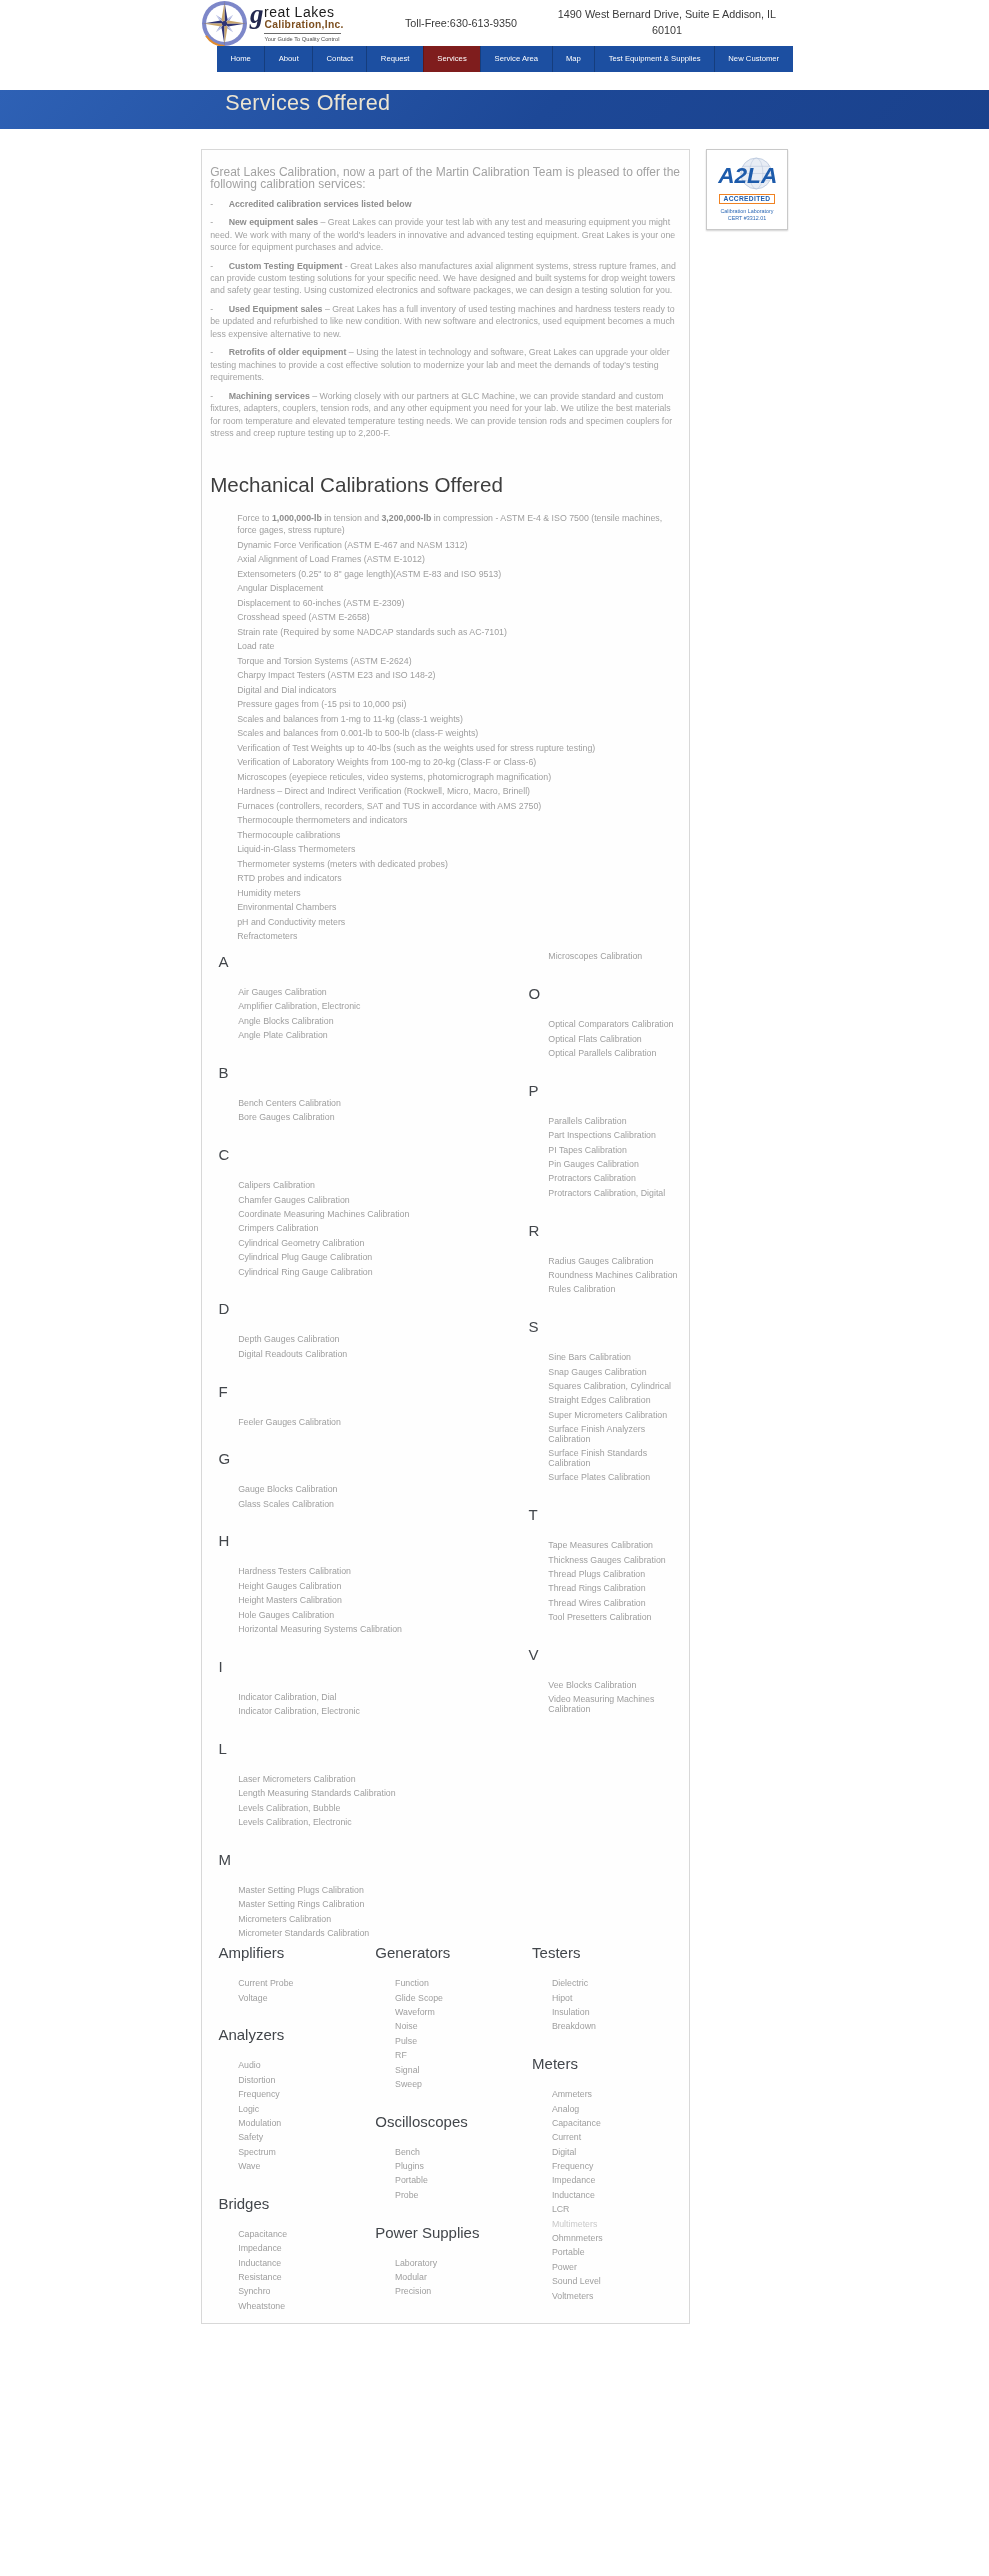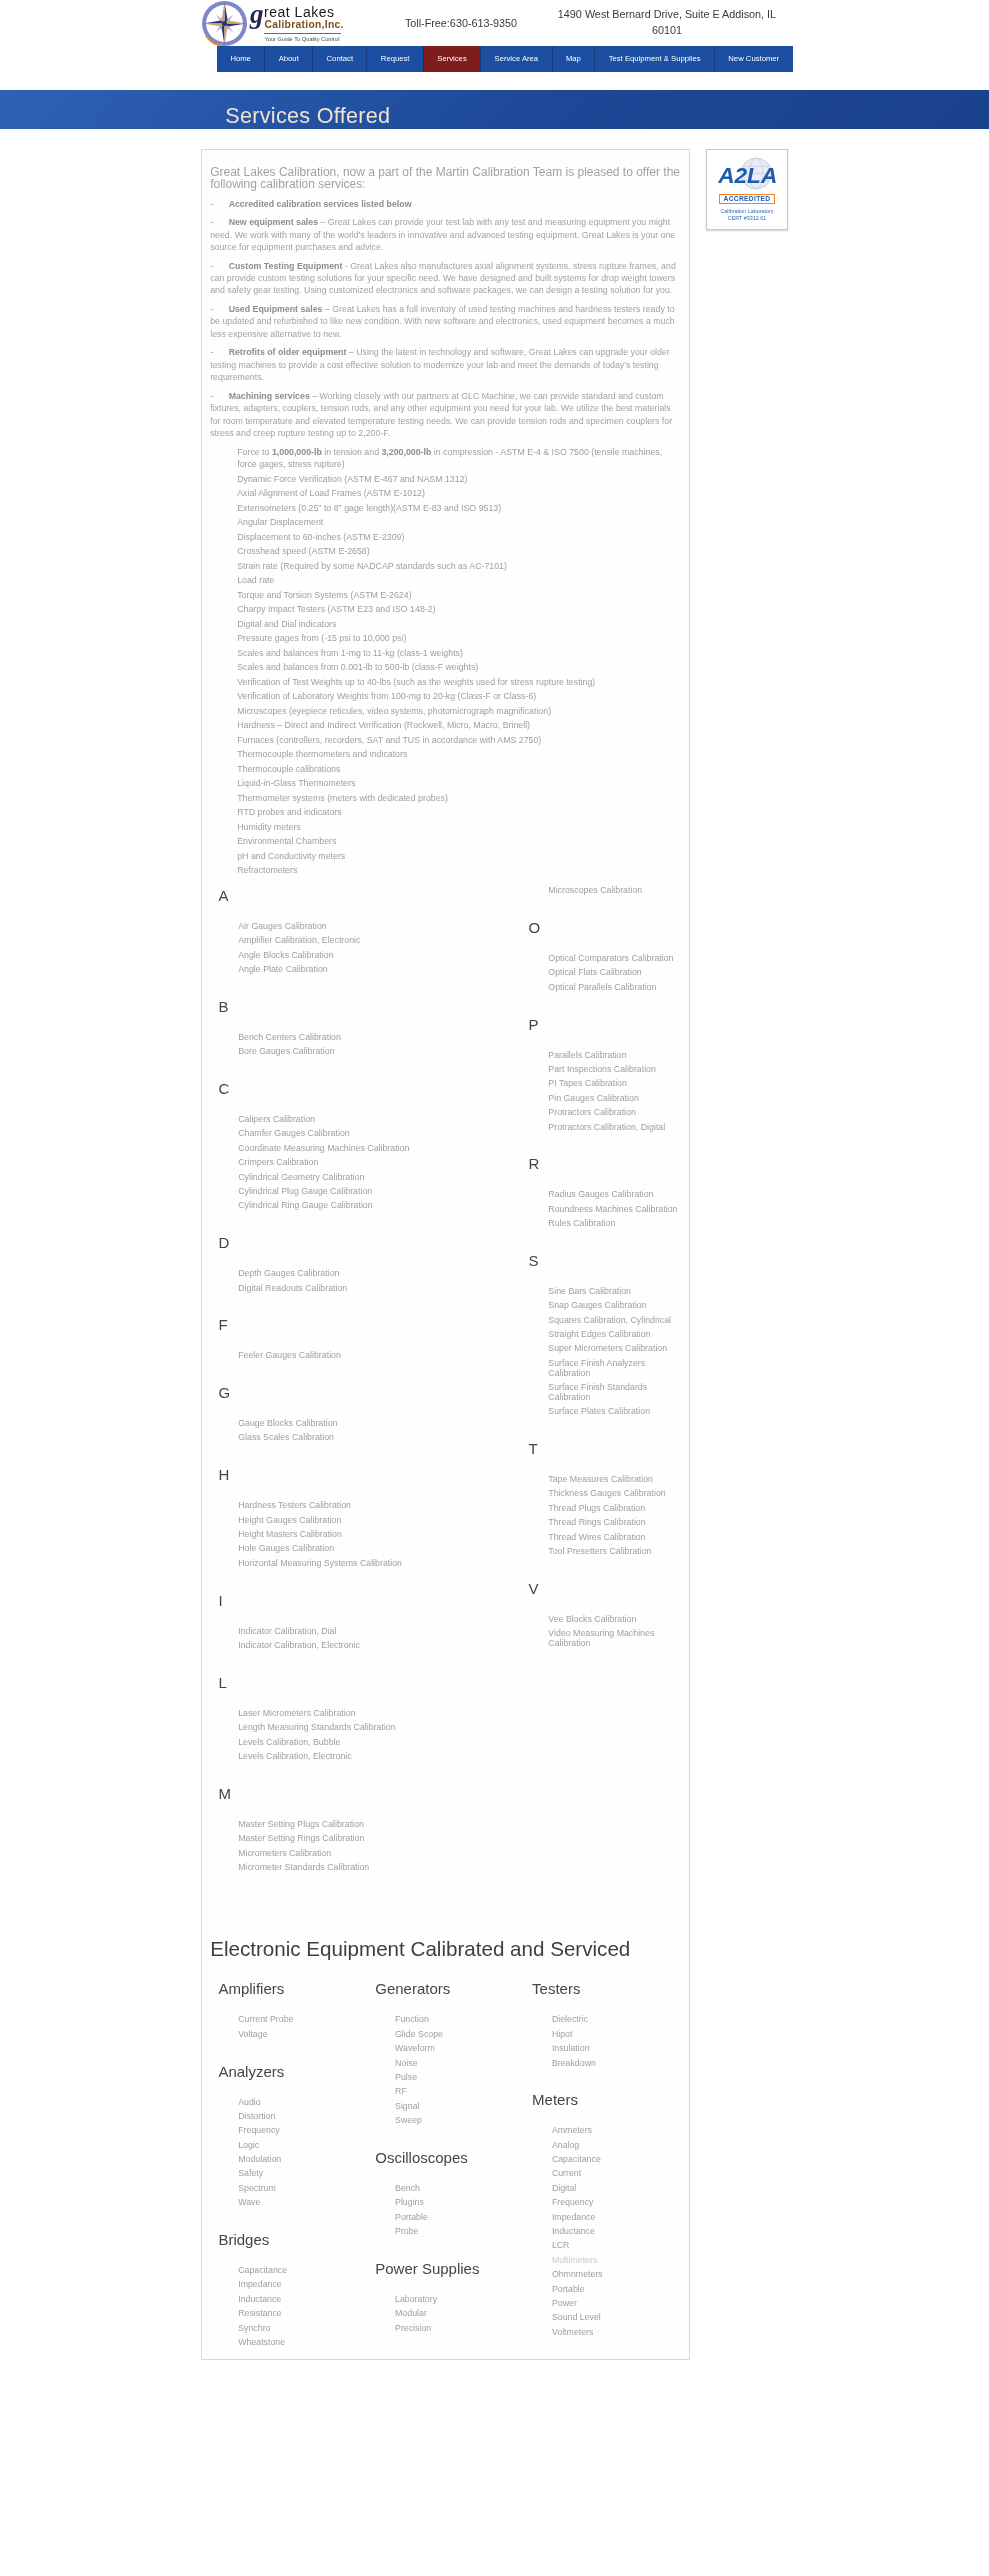--- a/index.html
+++ b/index.html
@@ -19,21 +19,21 @@
   .address { width:242px; flex:none; text-align:center; font-size:10.8px; color:#3a3a3a; line-height:1.45; }
 
   
   nav { }
   .nav-inner { display:flex; height:26px;padding-left:16px; }
   .nav-item { display:block; line-height:26px; padding:0 13.4px; background:#1c4fa1; color:#fff; font-size:7.7px; text-decoration:none; border-left:0.5px solid rgba(0,0,0,.22); white-space:nowrap; }
   .nav-item:first-child { border-left:none; }
   .nav-item.active { background:#7f1d1d; }
 
   
-  .banner { margin-top:17.5px; height:39px; background:linear-gradient(130deg,#2e61b5 0%,#1d4897 55%,#1a418c 100%); display:flex; align-items:flex-end;padding-left:33px; }
+  .banner { margin-top:17.5px; height:39px; background:linear-gradient(130deg,#2e61b5 0%,#1d4897 55%,#1a418c 100%); display:flex; align-items:flex-start;padding-left:33px; }
   .banner-title { font-size:21.6px; font-weight:400; color:#ece4d1; margin:0; padding-left:7.7px; letter-spacing:0.3px; }
 
   
   .content-row { display:flex; justify-content:space-between; align-items:flex-start; margin-top:20.6px; }
   .card { width:489px; background:#fefefe; border:0.5px solid #d8d8d8; padding:15.5px 8.2px 11.3px; }
   .badge-card { width:82px; background:#ffffff; border:0.5px solid #c9c9c9; box-shadow:0 1px 1.5px rgba(0,0,0,.18); padding:6.2px 3.1px 7.2px; text-align:center; }
   .accr-box { display:inline-block; border:1.5px solid #f08222; color:#1d5bab; font-weight:700; font-size:6.7px; letter-spacing:0.3px; padding:0.5px 3.1px; margin-top:-3.1px; }
   .accr-line1 { font-size:5.4px; color:#2d69b5; margin-top:4.1px; }
   .accr-line2 { font-size:5.4px; color:#2d69b5; margin-top:1.5px; }
 
@@ -130,20 +130,21 @@
 
     <p class="lead-p">Great Lakes Calibration, now a part of the Martin Calibration Team is pleased to offer the following calibration services:</p>
 
     <p class="bullet"><span class="dash">-</span><span class="blead">Accredited calibration services listed below</span><span></span></p>
     <p class="bullet"><span class="dash">-</span><span class="blead">New equipment sales</span><span> – Great Lakes can provide your test lab with any test and measuring equipment you might need. We work with many of the world's leaders in innovative and advanced testing equipment. Great Lakes is your one source for equipment purchases and advice.</span></p>
     <p class="bullet"><span class="dash">-</span><span class="blead">Custom Testing Equipment</span><span> - Great Lakes also manufactures axial alignment systems, stress rupture frames, and can provide custom testing solutions for your specific need. We have designed and built systems for drop weight towers and safety gear testing. Using customized electronics and software packages, we can design a testing solution for you.</span></p>
     <p class="bullet"><span class="dash">-</span><span class="blead">Used Equipment sales</span><span> – Great Lakes has a full inventory of used testing machines and hardness testers ready to be updated and refurbished to like new condition. With new software and electronics, used equipment becomes a much less expensive alternative to new.</span></p>
     <p class="bullet"><span class="dash">-</span><span class="blead">Retrofits of older equipment</span><span> – Using the latest in technology and software, Great Lakes can upgrade your older testing machines to provide a cost effective solution to modernize your lab and meet the demands of today's testing requirements.</span></p>
     <p class="bullet"><span class="dash">-</span><span class="blead">Machining services</span><span> – Working closely with our partners at GLC Machine, we can provide standard and custom fixtures, adapters, couplers, tension rods, and any other equipment you need for your lab. We utilize the best materials for room temperature and elevated temperature testing needs. We can provide tension rods and specimen couplers for stress and creep rupture testing up to 2,200-F.</span></p>
 
+    <h1 class="sec-title">Mechanical Calibrations Offered</h1>
     <div class="svc-item"><span>Force to </span><b>1,000,000-lb</b><span> in tension and </span><b>3,200,000-lb</b><span> in compression - ASTM E-4 &amp; ISO 7500 (tensile machines, force gages, stress rupture)</span></div>
     <div>
         <div class="svc-item">Dynamic Force Verification (ASTM E-467 and NASM 1312)</div>
         <div class="svc-item">Axial Alignment of Load Frames (ASTM E-1012)</div>
         <div class="svc-item">Extensometers (0.25" to 8" gage length)(ASTM E-83 and ISO 9513)</div>
         <div class="svc-item">Angular Displacement</div>
         <div class="svc-item">Displacement to 60-inches (ASTM E-2309)</div>
         <div class="svc-item">Crosshead speed (ASTM E-2658)</div>
         <div class="svc-item">Strain rate (Required by some NADCAP standards such as AC-7101)</div>
         <div class="svc-item">Load rate</div>
@@ -250,21 +251,20 @@
           <div class="grp-item">Thread Plugs Calibration</div>
           <div class="grp-item">Thread Rings Calibration</div>
           <div class="grp-item">Thread Wires Calibration</div>
           <div class="grp-item">Tool Presetters Calibration</div>
           <div class="grp-heading">V</div>
           <div class="grp-item">Vee Blocks Calibration</div>
           <div class="grp-item">Video Measuring Machines Calibration</div>
         </div>
     </div>
 
-    <h1 class="sec-title big-gap">Electronic Equipment Calibrated and Serviced</h1>
     <div class="cols3">
       <div>
           <div class="grp-heading">Amplifiers</div>
           <div class="grp-item">Current Probe</div>
           <div class="grp-item">Voltage</div>
           <div class="grp-heading">Analyzers</div>
           <div class="grp-item">Audio</div>
           <div class="grp-item">Distortion</div>
           <div class="grp-item">Frequency</div>
           <div class="grp-item">Logic</div>

